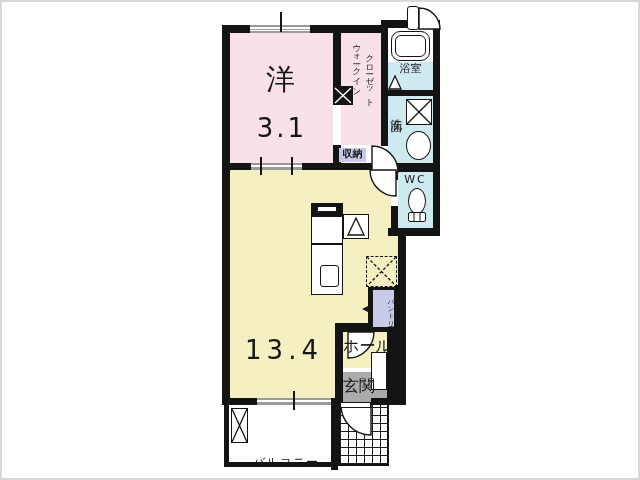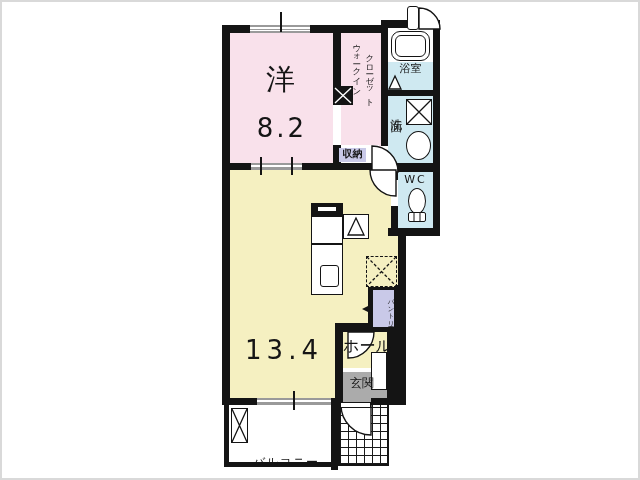--- a/index.html
+++ b/index.html
@@ -142,28 +142,28 @@
     <path d="M335 88 L351 103 M351 88 L335 103" stroke="#ffffff" stroke-width="1.4"></path>
 
     <path d="M372 389 L386 353" stroke="#141414" stroke-width="1.2"></path>
 
     <path d="M414 213 L414 221 M420 213 L420 221" stroke="#141414" stroke-width="1"></path>
   </svg>
 
   <div class="lbl chip vt" style="left:373px;top:290px;width:21px;height:37px;font-size:6.5px;text-align:center;letter-spacing:0;padding-top:1px;box-sizing:border-box;z-index:6;">パントリー</div>
 
   <div class="lbl" style="left:266px;top:64px;font-size:29px;">洋</div>
-  <div class="lbl" style="left:250px;top:114px;width:64px;font-size:26px;text-align:center;letter-spacing:3px;">8.2</div>
+  <div class="lbl" style="left:250px;top:114px;width:64px;font-size:26px;text-align:center;letter-spacing:3px;">3.1</div>
 
   <div class="lbl" style="left:230px;top:336px;width:108px;font-size:26px;text-align:center;letter-spacing:5px;">13.4</div>
 
   <div class="lbl vt" style="left:352px;top:38px;font-size:8.5px;letter-spacing:1px;">ウォークイン</div>
   <div class="lbl vt" style="left:365px;top:48px;font-size:8.5px;letter-spacing:1px;">クローゼット</div>
 
   <div class="lbl" style="left:388px;top:63px;width:45px;font-size:11px;text-align:center;">浴室</div>
   <div class="lbl vt" style="left:389px;top:109px;font-size:12px;letter-spacing:3px;">洗面</div>
   <div class="lbl" style="left:398px;top:174px;width:35px;font-size:11px;text-align:center;letter-spacing:2px;">WC</div>
 
   <div class="lbl" style="left:343px;top:337px;width:44px;font-size:16px;text-align:center;z-index:6;">ホール</div>
-  <div class="lbl" style="left:343px;top:377px;width:38px;font-size:12px;text-align:center;z-index:6;">玄関</div>
+  <div class="lbl" style="left:343px;top:377px;width:38px;font-size:16px;text-align:left;z-index:6;">玄関</div>
   <div class="lbl" style="left:249px;top:429px;width:74px;font-size:12px;text-align:center;letter-spacing:1px;margin-top:27px;">バルコニー</div>
 
 </div>
 
 </body></html>

